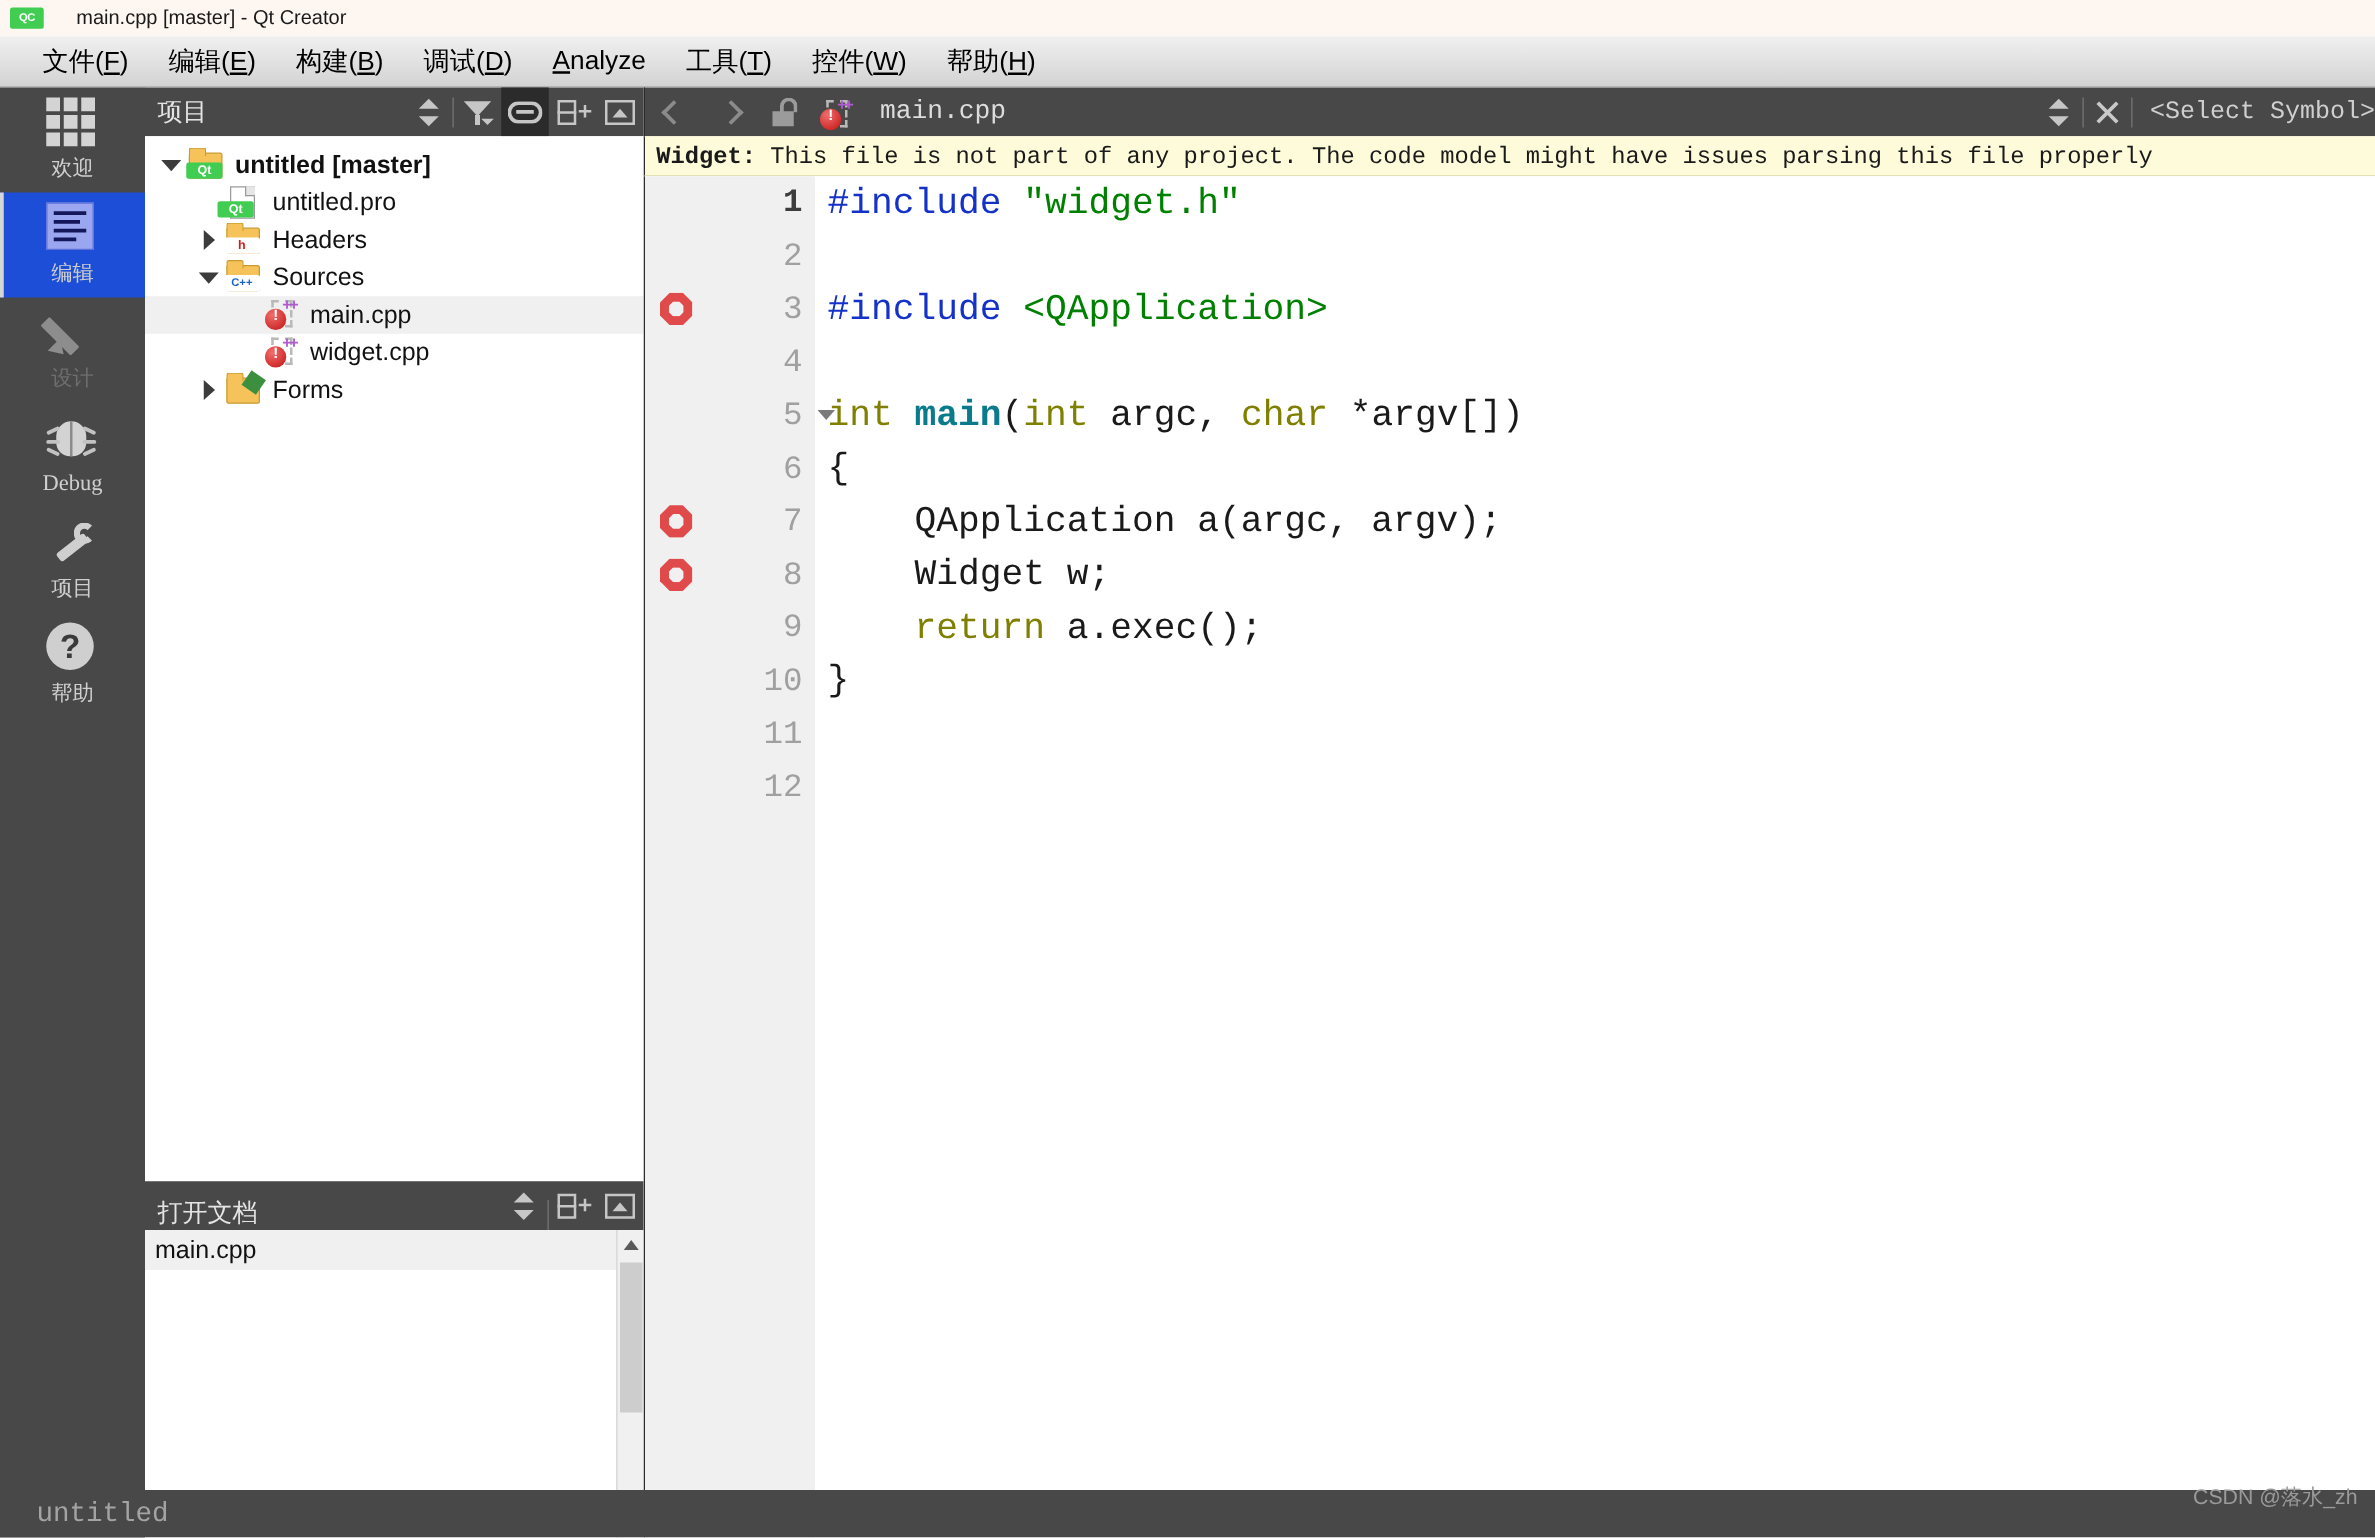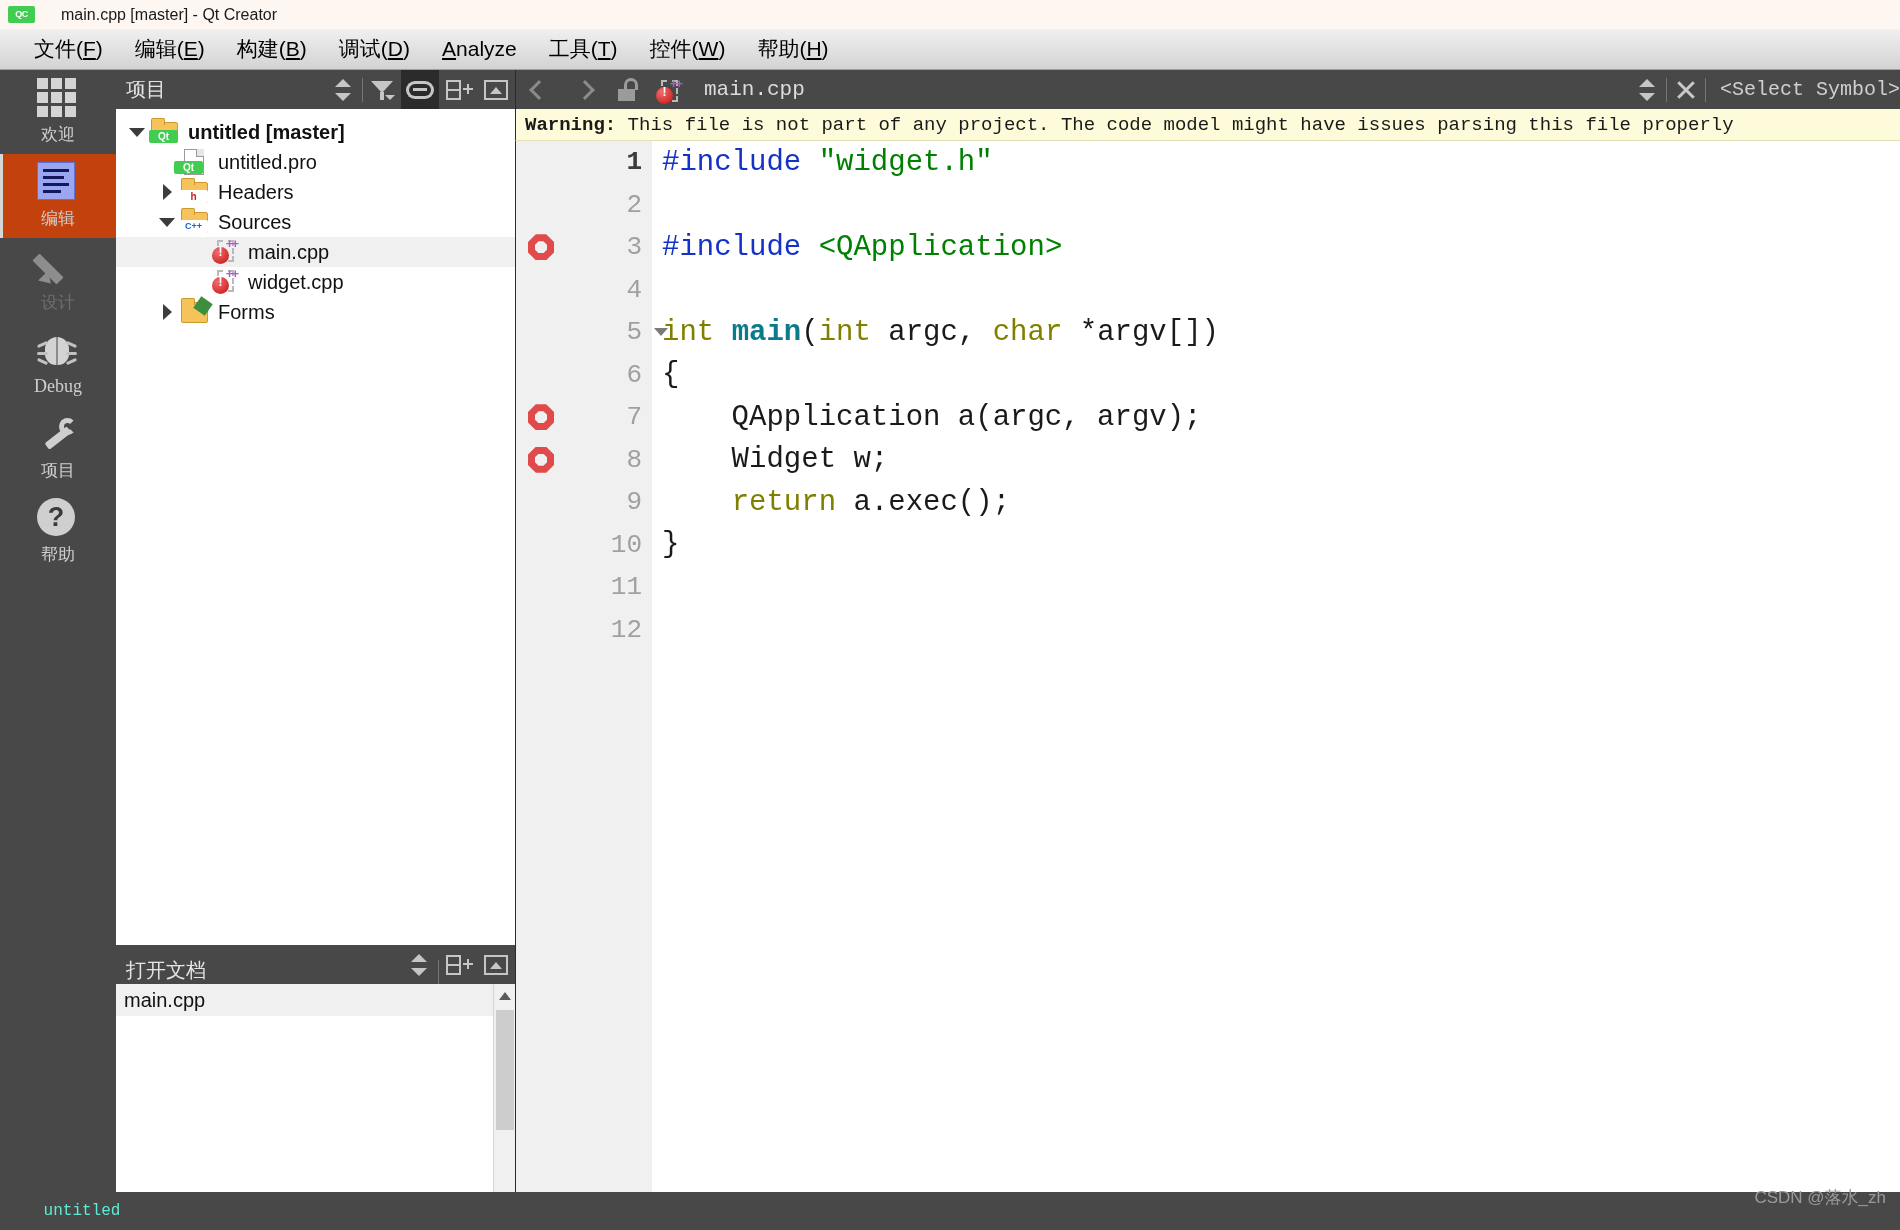--- a/index.html
+++ b/index.html
@@ -38,21 +38,21 @@
   
   .modebar {
     position: absolute; left: 0; top: 70px; width: 116px; height: 1160px;
     background: #484848;
   }
   .mode-item {
     position: relative; width: 116px; height: 84px;
     display: flex; flex-direction: column; align-items: center;
     justify-content: center; gap: 3px; cursor: default;
   }
-  .mode-item.active { background: #c2410c; }
+  .mode-item.active { background: #1d4ed8; }
   .mode-item.active::before {
     content: ""; position: absolute; left: 0; top: 0; width: 3px; height: 84px;
     background: #d6d6d6;
   }
   .mode-label { font-size: 17px; color: #cfcfcf; font-family: "Liberation Sans", sans-serif; }
   .mode-item.disabled .mode-label { color: #6e6e6e; }
   .mode-item.debug .mode-label { font-family: Liberation Serif, serif; font-size: 18px; }
   .mode-icon { width: 42px; height: 42px; position: relative; }
 
   
@@ -238,21 +238,21 @@
   .k-type  { color: #808000; }
   .k-func  { color: #0b7b8c; font-weight: bold; }
   .k-plain { color: #1a1a1a; }
   .k-kw    { color: #808000; }
 
   
   .statusbar { position: absolute; left: 0; bottom: 0; width: 1900px; height: 38px;
                background: #484848; }
   .status-left { position: absolute; left: 0; bottom: 0; width: 116px; height: 38px;
                background: #484848; display: flex; align-items: center; justify-content: center; }
-  .status-text { font-size: 16px; color: #5eead4; font-family: "Liberation Mono", monospace; margin-left: 48px; }
+  .status-text { font-size: 22px; color: #a3a3a3; font-family: "Liberation Mono", monospace; margin-left: 48px; }
   .csdn { position: absolute; right: 14px; bottom: 21px; font-size: 17px; color: #9a9a9a; }
 </style>
 </head>
 <body>
 
 <div id="app">
 
   <div class="titlebar">
     <div class="qt-logo">QC</div>
     <div class="title-text">main.cpp [master] - Qt Creator</div>
@@ -515,21 +515,21 @@
       <div class="tb-sep"></div>
       <div class="tb-btn">
           <div class="ic-close"></div>
         </div>
       <div class="tb-sep"></div>
       <div class="ed-select-symbol">&lt;Select Symbol&gt;</div>
     </div>
 
     <div class="warnbar">
       <div class="wtext">
-        <b>Warning:</b><span> This file is not part of any project. The code model might have issues parsing this file properly</span>
+        <b>Widget:</b><span> This file is not part of any project. The code model might have issues parsing this file properly</span>
       </div>
     </div>
 
     <div class="codearea">
       <div class="gutter" id="gutter">
           <div class="gl">
             <span class="lnum cur">1</span>
           </div>
           <div class="gl">
             <span class="lnum">2</span>

